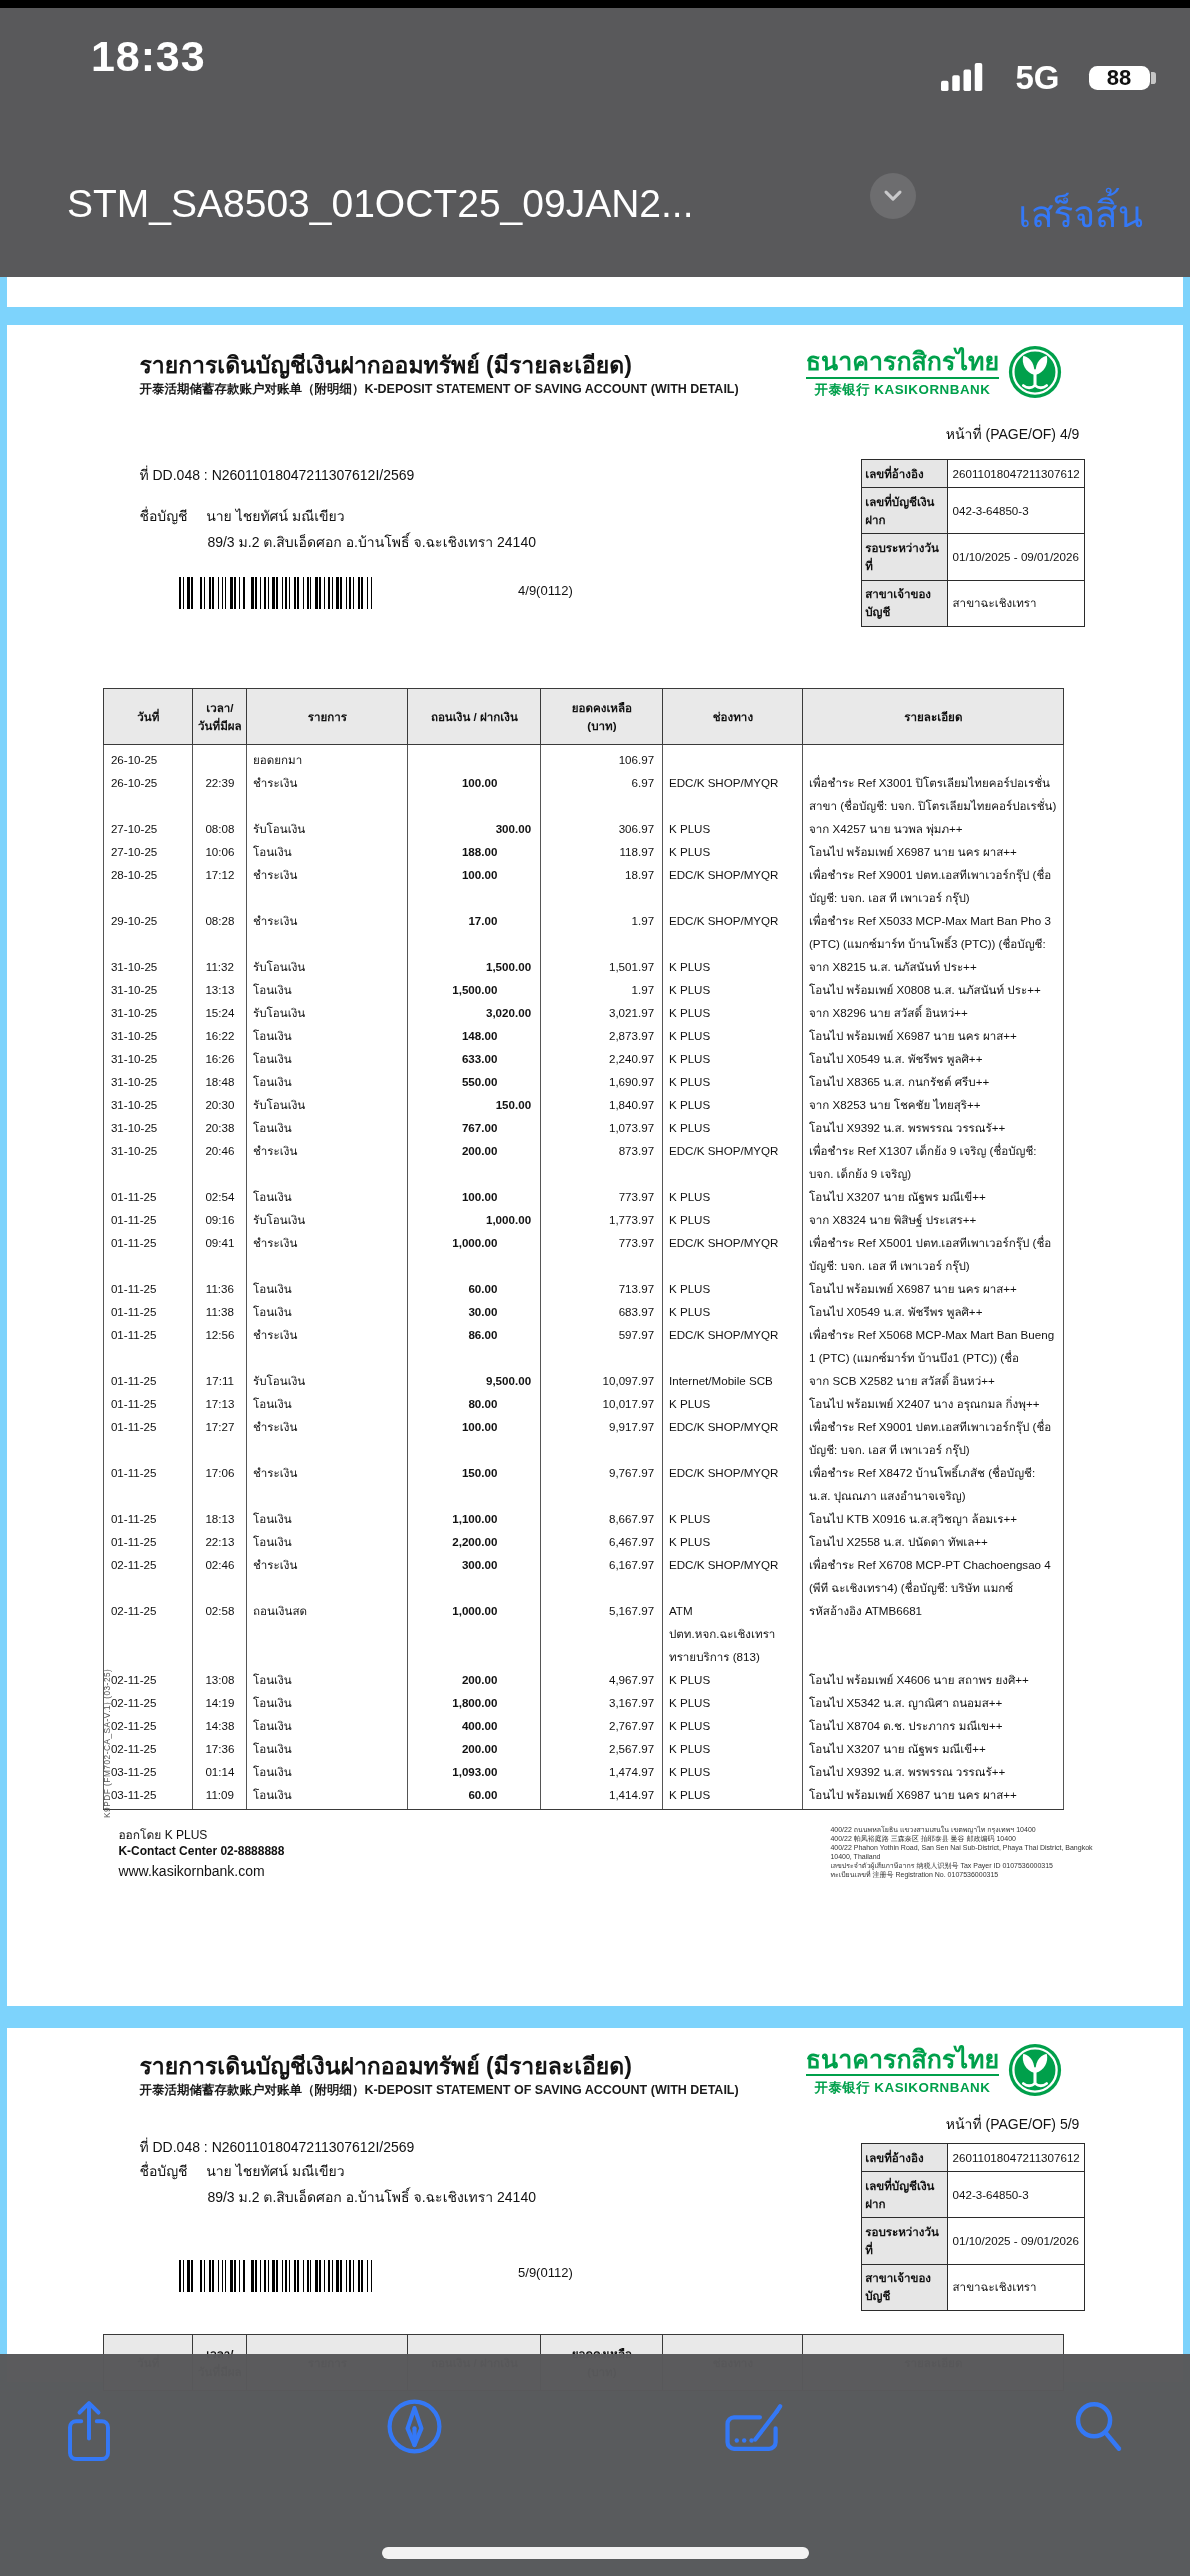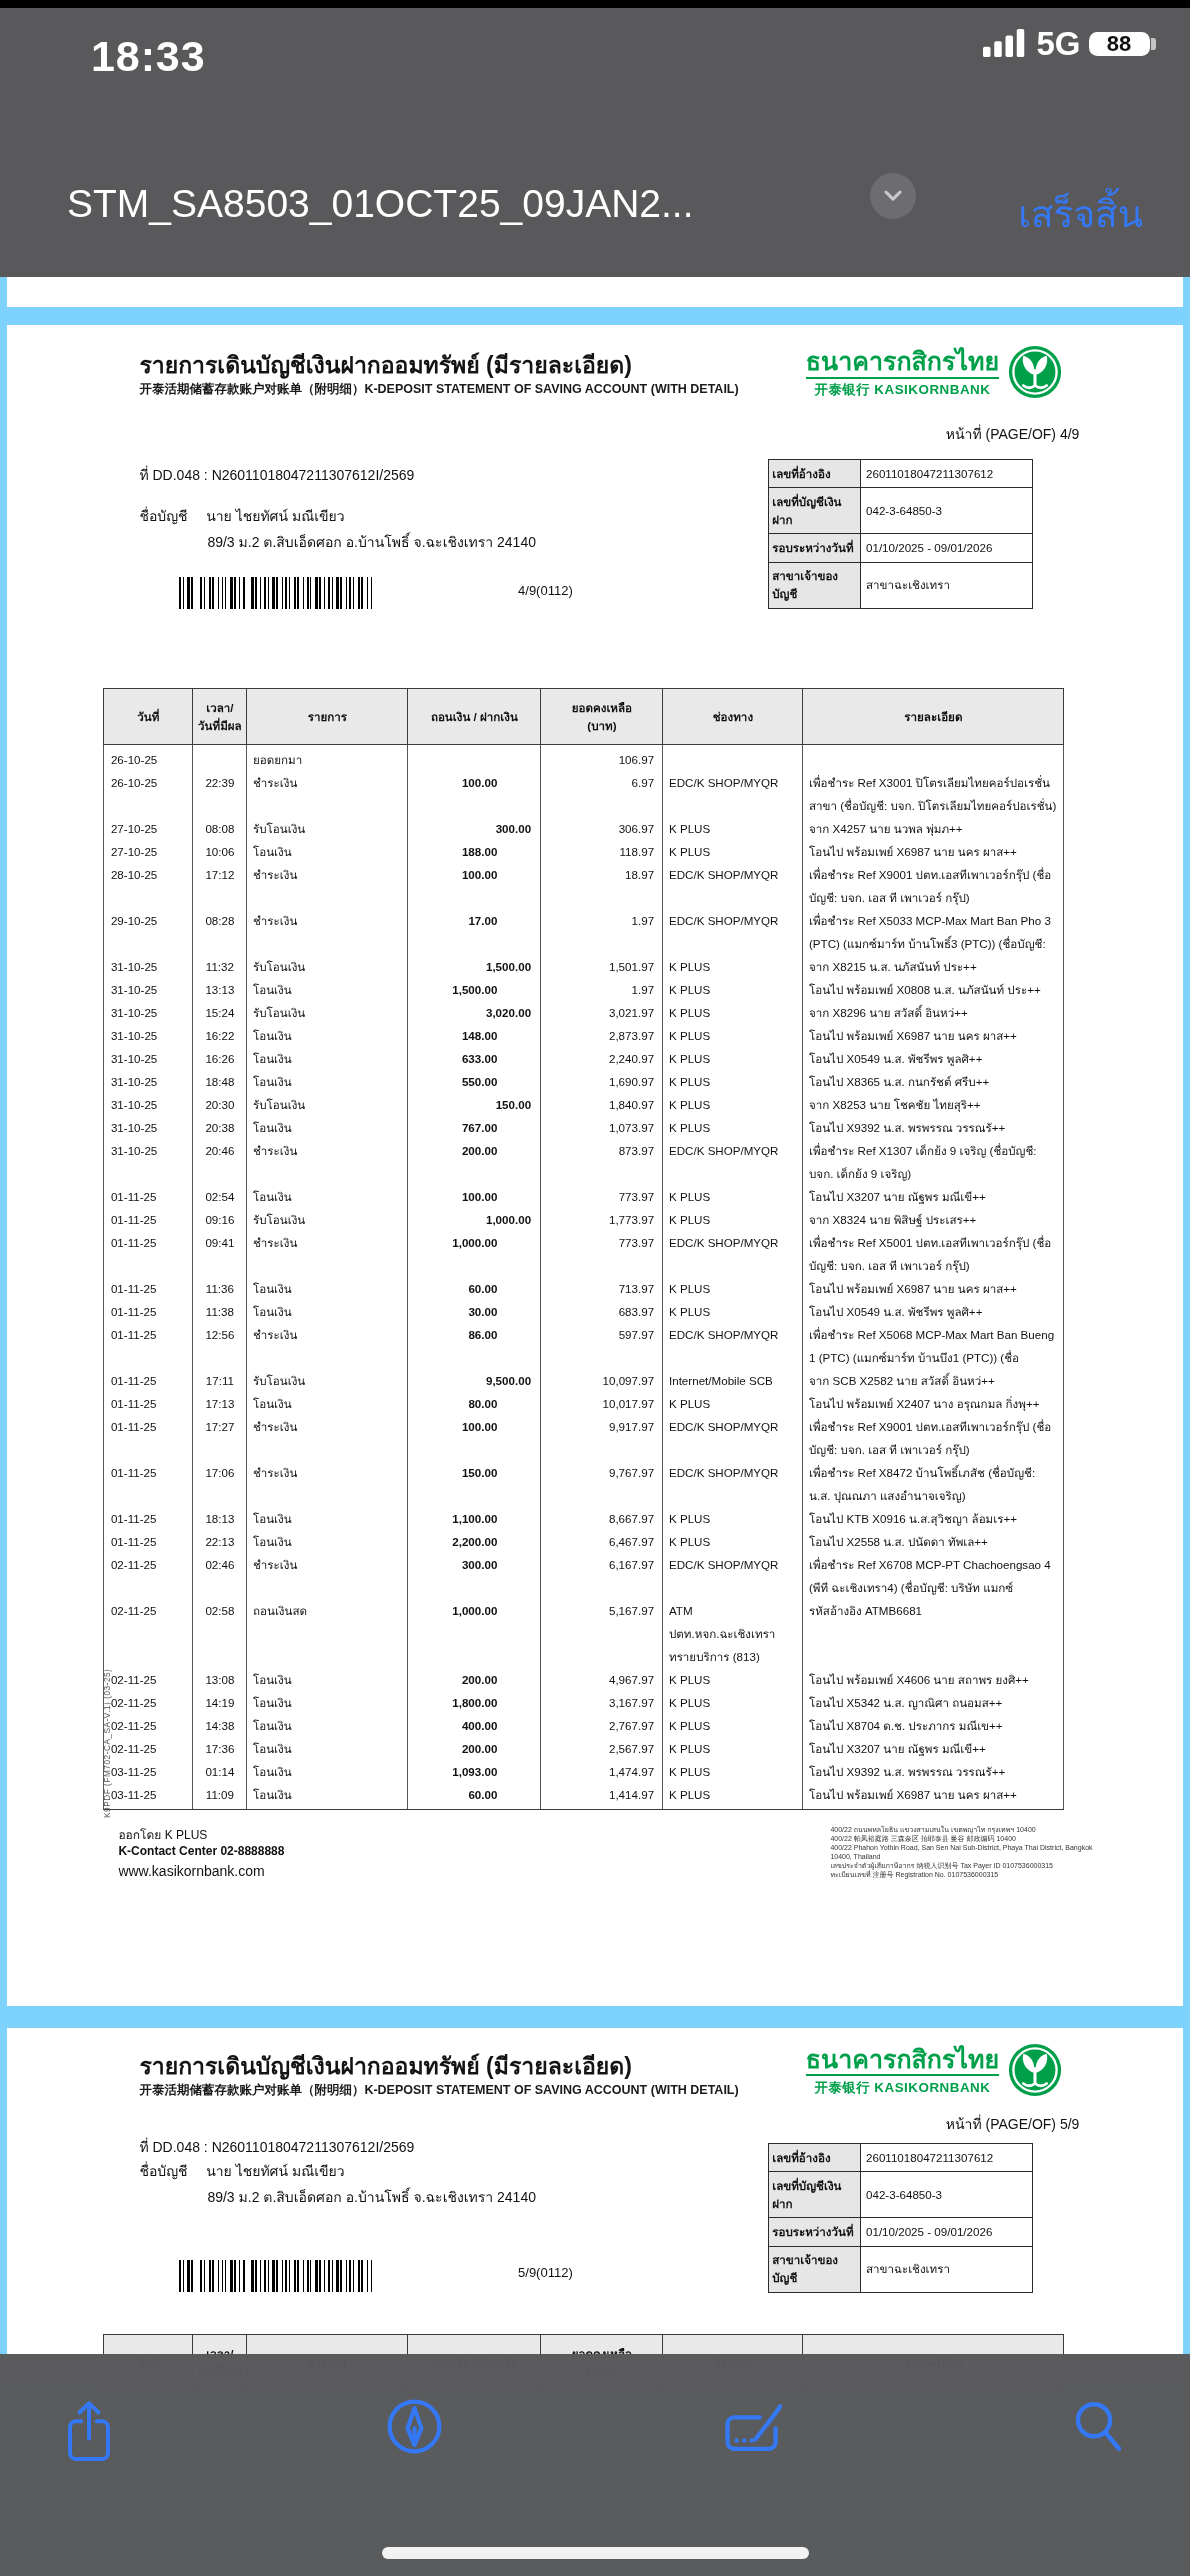--- a/index.html
+++ b/index.html
@@ -2,21 +2,21 @@
 <html style="font-size:15px"><head>
 <meta charset="utf-8">
 <style>
   html,body{margin:0;padding:0;background:#000;}
   *{box-sizing:border-box;font-family:"Liberation Sans","DejaVu Sans",sans-serif;}
   .screen{position:relative;width:1191px;height:2576px;background:#7dd3fc;overflow:hidden;margin:8px auto;}
 
   
   .chrome-top{position:absolute;left:0;top:0;width:1191px;height:269px;background:#59595b;z-index:5;}
   .time{position:absolute;left:91px;top:24px;font-size:43px;font-weight:700;color:#fff;letter-spacing:0.9px;}
-  .status-right{position:absolute;right:35px;top:17px;display:flex;align-items:center;gap:8px;}
+  .status-right{position:absolute;right:35px;top:51px;display:flex;align-items:center;gap:29px;}
   .net-label{color:#fff;font-size:33px;font-weight:600;}
   .battery{position:relative;width:61px;height:24px;background:#fff;border-radius:8.3px;display:flex;align-items:center;justify-content:center;}
   .battery span{color:#111;font-size:22px;font-weight:700;}
   .battery-nub{width:4.6px;height:12px;background:rgba(255,255,255,.65);border-radius:0 2.8px 2.8px 0;margin-left:1.9px;}
   .nav-title{position:absolute;left:67px;top:174px;width:779px;font-size:39px;color:#fff;white-space:nowrap;overflow:hidden;}
   .chevron-btn{position:absolute;left:870px;top:165px;width:46px;height:46px;border-radius:50%;background:#6d6d6f;display:flex;align-items:center;justify-content:center;}
   .done-btn{position:absolute;right:48px;top:176px;font-size:37px;color:#3478f6;font-weight:500;}
 
   
   .page-prev-strip{position:absolute;left:7.4px;top:269px;width:1176px;height:30px;background:#fff;}
@@ -30,21 +30,21 @@
   .acct-line{position:absolute;left:132px;font-size:14px;color:#111;}
   .acct-line .lbl{margin-right:18.5px;}
   .acct-addr{position:absolute;left:200px;font-size:14px;color:#111;}
 
   .logo-block{position:absolute;right:121px;display:flex;align-items:center;gap:9.3px;}
   .logo-text{text-align:center;}
   .logo-th{font-size:25px;font-weight:700;color:#00a04b;border-bottom:2.8px solid #00a04b;padding-bottom:0.9px;line-height:1.1;}
   .logo-en{font-size:13.4px;font-weight:700;color:#00a04b;margin-top:2.8px;letter-spacing:0.5px;}
   .page-of{position:absolute;right:104px;font-size:14px;color:#111;}
 
-  .info-table{position:absolute;left:761px;width:265px;border-collapse:collapse;}
+  .info-table{position:absolute;left:854px;width:224px;border-collapse:collapse;}
   .info-table td{border:1.5px solid #2b2b2b;font-size:11.6px;padding:4.6px 4.6px;color:#111;}
   .info-table td.il{width:92px;background:#e6e6e6;font-weight:700;padding:4.6px 2.8px;}
 
   .barcode{position:absolute;left:172px;width:193px;height:32px;
     background:repeating-linear-gradient(90deg,#000 0 1.9px,#fff 1.9px 3.7px,#000 3.7px 4.6px,#fff 4.6px 8.3px,#000 8.3px 11px,#fff 11px 12px,#000 12px 14px,#fff 14px 17.6px,#000 17.6px 18.5px,#fff 18.5px 21.3px);}
   .barcode-caption{position:absolute;left:464px;width:148px;text-align:center;font-size:13px;color:#111;}
 
   .txn-table{position:absolute;left:96px;width:961px;border-collapse:collapse;table-layout:fixed;padding-left:41px;}
   .txn-table th{background:#e9e9e9;border:1.3px solid #3a3a3a;font-size:11.6px;font-weight:700;color:#111;
     white-space:pre-line;vertical-align:middle;height:56px;padding:1.9px;}

